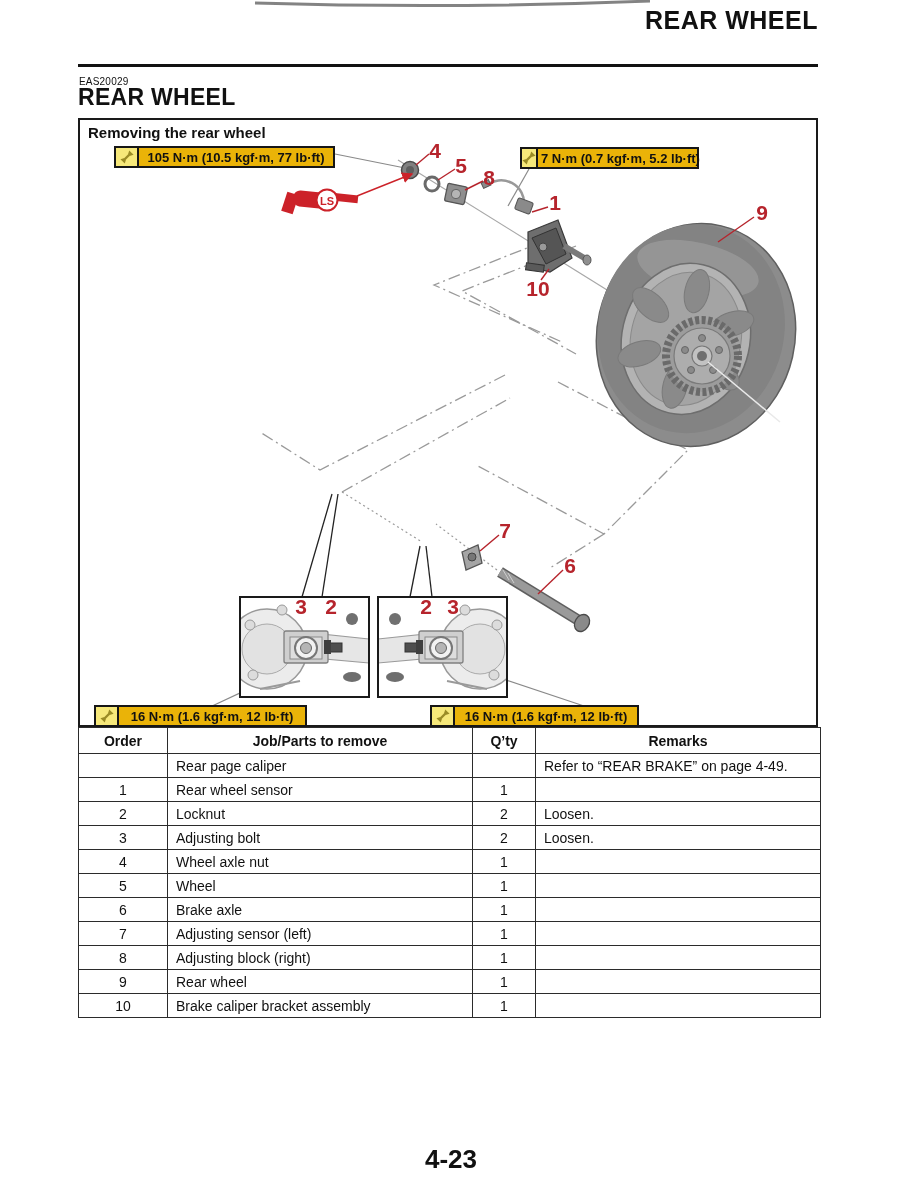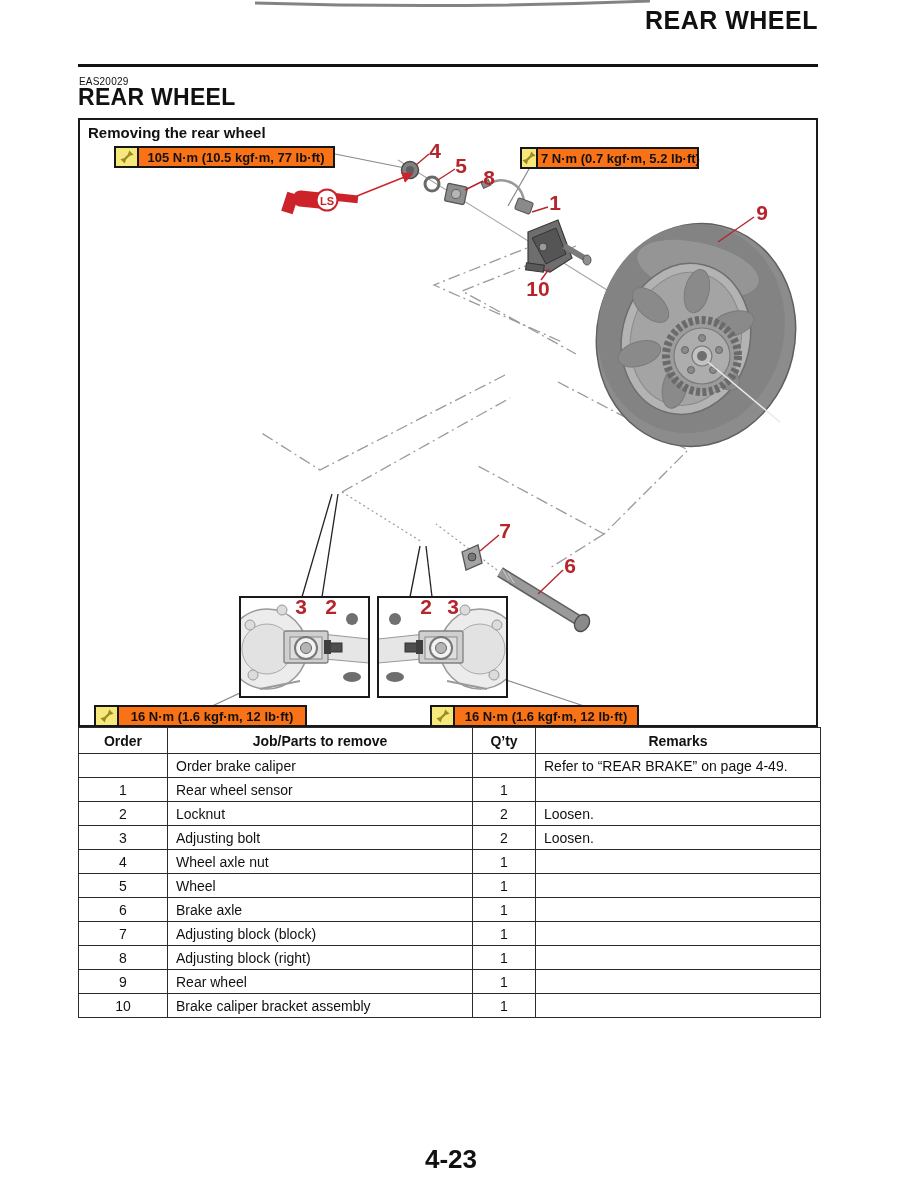--- a/index.html
+++ b/index.html
@@ -7,21 +7,21 @@
   .abs{position:absolute;}
 
   .header-title{top:6px;right:84px;font-size:25px;font-weight:bold;letter-spacing:.5px;}
   .page-rule{left:78px;top:64px;width:740px;height:3px;background:#121212;}
   .section-code{left:79px;top:76px;font-size:10px;letter-spacing:.2px;}
   .section-title{left:78px;top:84px;font-size:23px;font-weight:bold;letter-spacing:.3px;}
 
   .figure-box{left:78px;top:118px;width:740px;height:609px;border:2px solid #1a1a1a;box-sizing:border-box;}
   .figure-caption{left:8px;top:4px;font-size:15px;font-weight:bold;}
 
-  .tq{position:absolute;display:flex;align-items:stretch;background:#f97316;border:2px solid #161616;box-sizing:border-box;height:22px;}
+  .tq{position:absolute;display:flex;align-items:stretch;background:#eab308;border:2px solid #161616;box-sizing:border-box;height:22px;}
   .tq-icon{width:21px;border-right:2px solid #161616;display:flex;align-items:center;justify-content:center;background:#f6e87a;}
   .tq-text{flex:1;display:flex;align-items:center;justify-content:center;font-size:13px;font-weight:bold;white-space:nowrap;padding:0 3px;}
 
   .callout{position:absolute;transform:translate(-50%,-50%);font-size:21px;font-weight:bold;color:#b6242c;line-height:1;}
 
   table.parts-table{position:absolute;left:78px;top:727px;width:742px;border-collapse:collapse;font-size:14px;table-layout:fixed;}
   table.parts-table th,table.parts-table td{border:1.5px solid #2b2b2b;padding:0 8px;overflow:hidden;white-space:nowrap;margin-top:34px;}
   table.parts-table th{height:25px;font-weight:bold;text-align:center;padding:0 2px;}
   table.parts-table td{height:23px;}
   td.c{text-align:center;padding:0 2px;}
@@ -277,21 +277,21 @@
       <tr id="pt-head">
         <th>Order</th>
         <th>Job/Parts to remove</th>
         <th>Q’ty</th>
         <th>Remarks</th>
       </tr>
     </thead>
   <tbody id="pt-body">
       <tr>
         <td class="c"></td>
-        <td>Order brake caliper</td>
+        <td>Rear page caliper</td>
         <td class="c"></td>
         <td>Refer to “REAR BRAKE” on page 4-49.</td>
       </tr>
       <tr>
         <td class="c">1</td>
         <td>Rear wheel sensor</td>
         <td class="c">1</td>
         <td></td>
       </tr>
       <tr>
@@ -319,21 +319,21 @@
         <td></td>
       </tr>
       <tr>
         <td class="c">6</td>
         <td>Brake axle</td>
         <td class="c">1</td>
         <td></td>
       </tr>
       <tr>
         <td class="c">7</td>
-        <td>Adjusting block (block)</td>
+        <td>Adjusting sensor (left)</td>
         <td class="c">1</td>
         <td></td>
       </tr>
       <tr>
         <td class="c">8</td>
         <td>Adjusting block (right)</td>
         <td class="c">1</td>
         <td></td>
       </tr>
       <tr>

